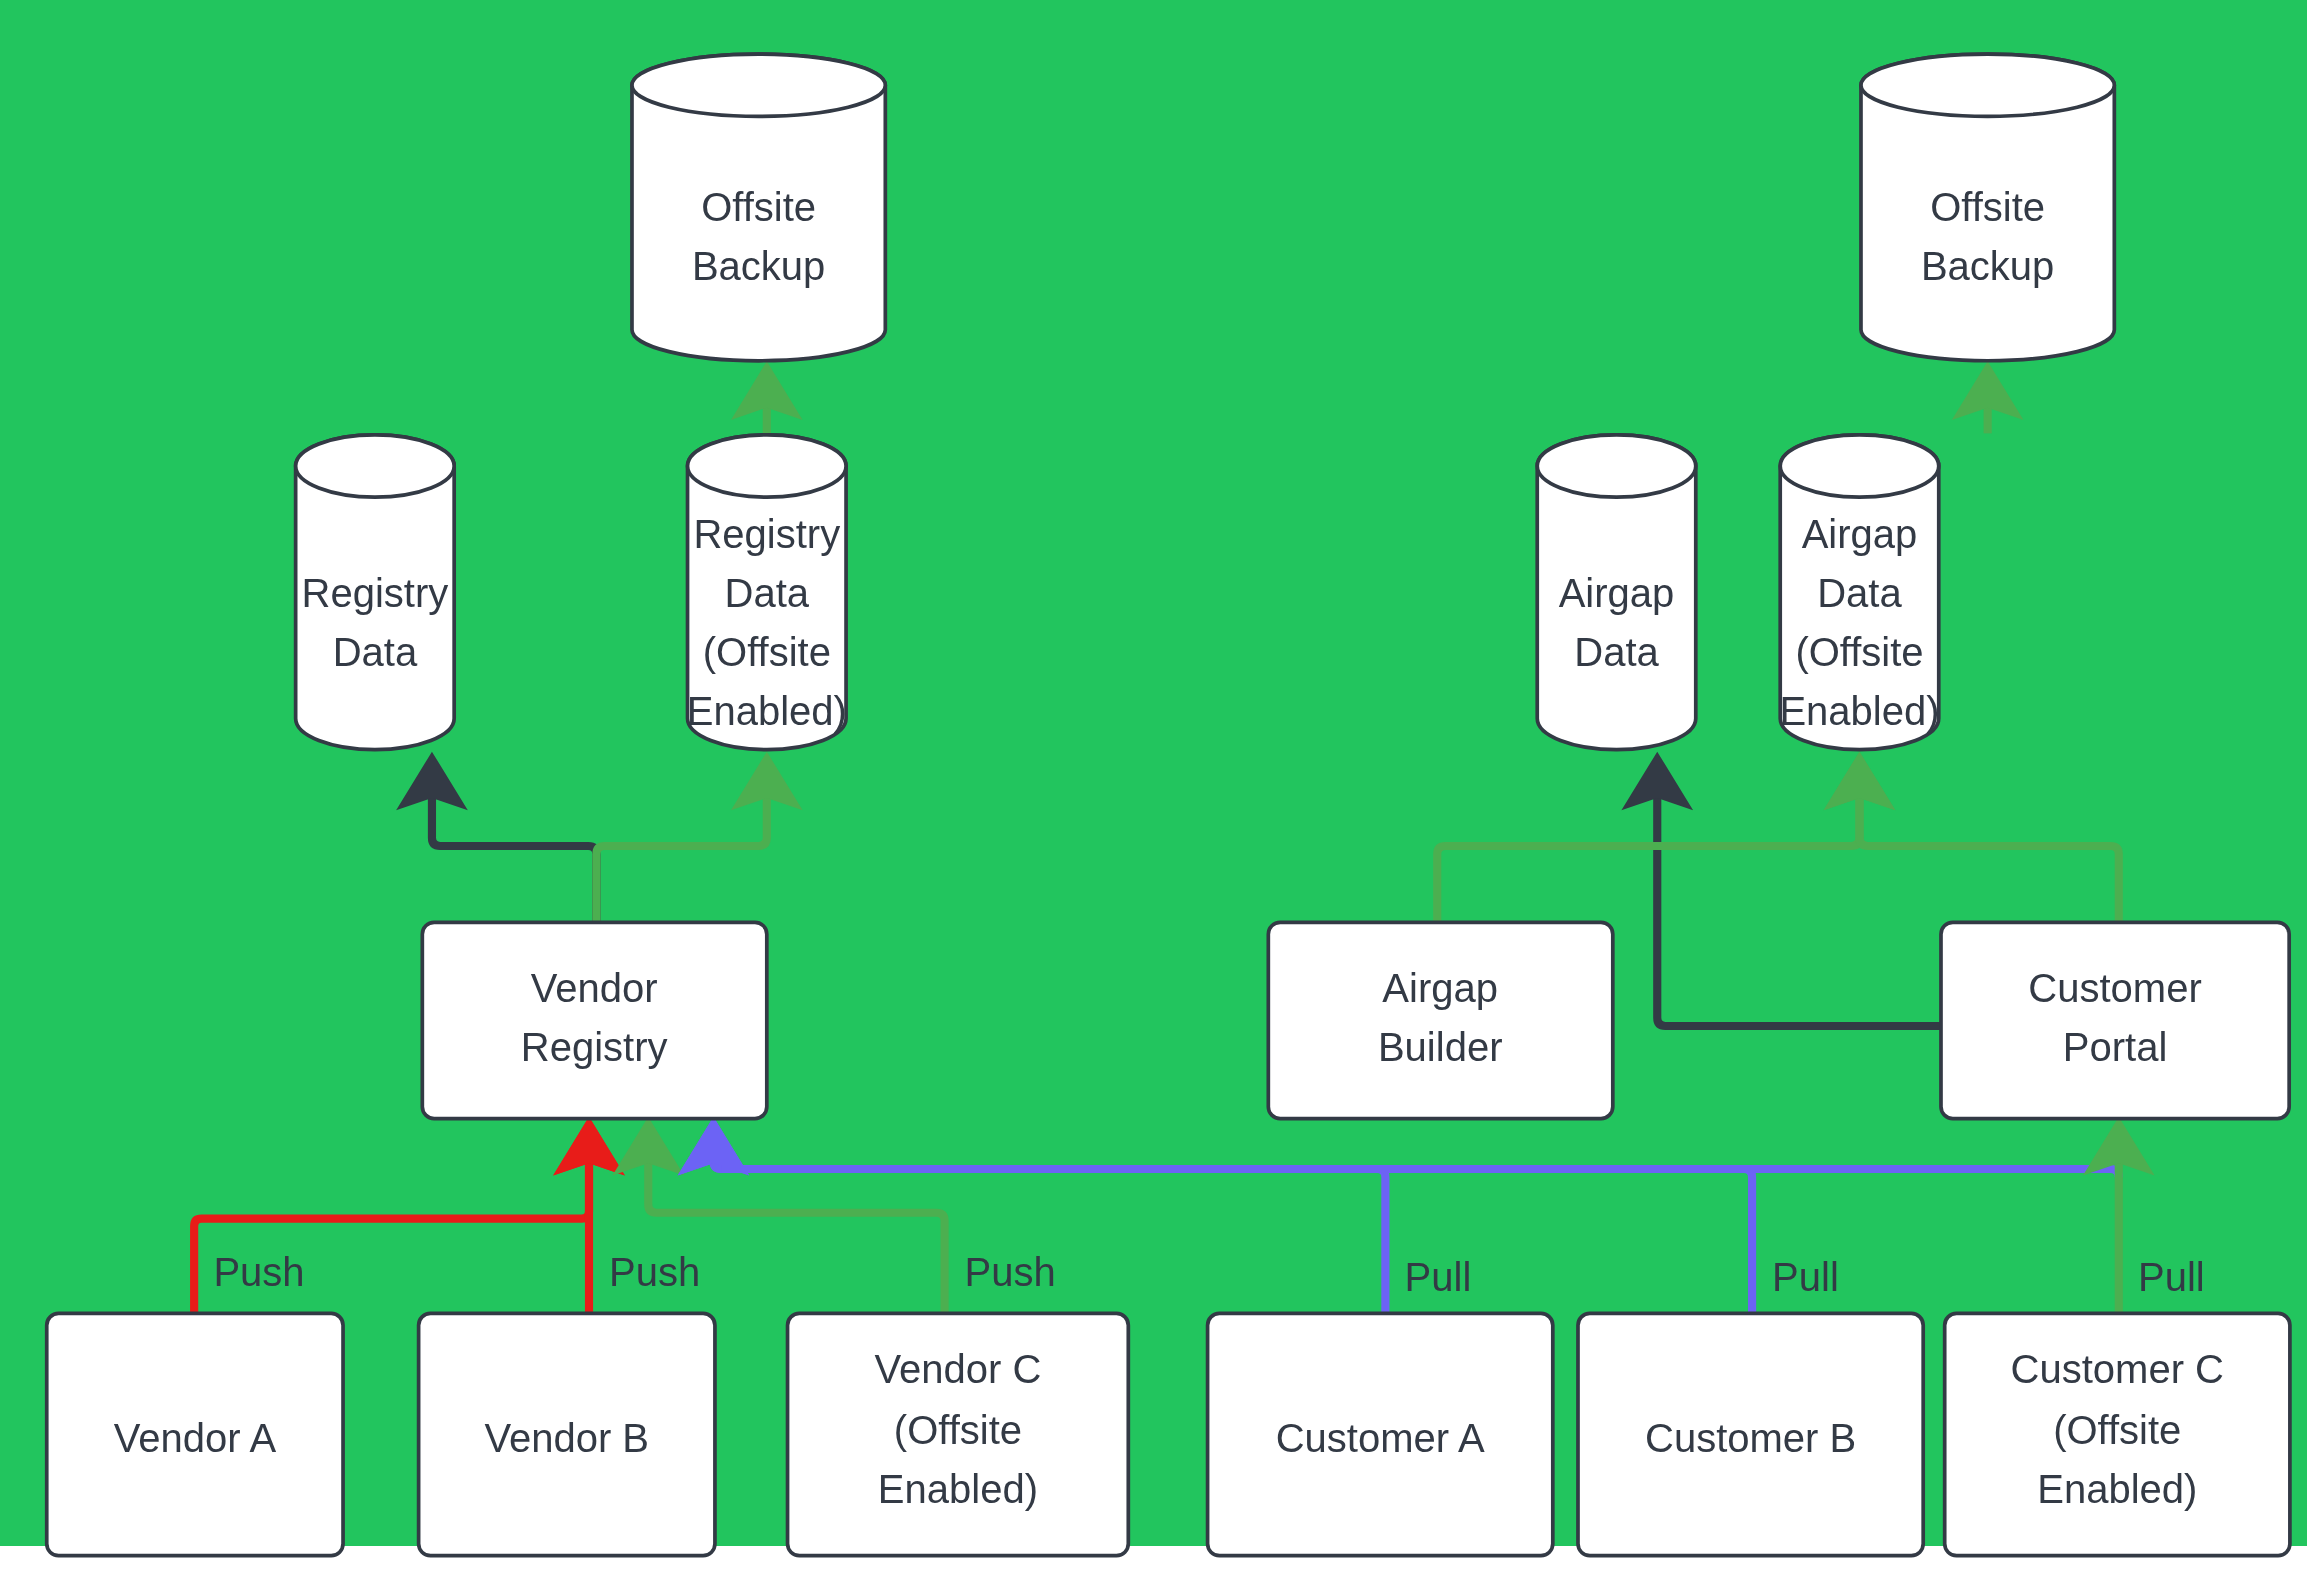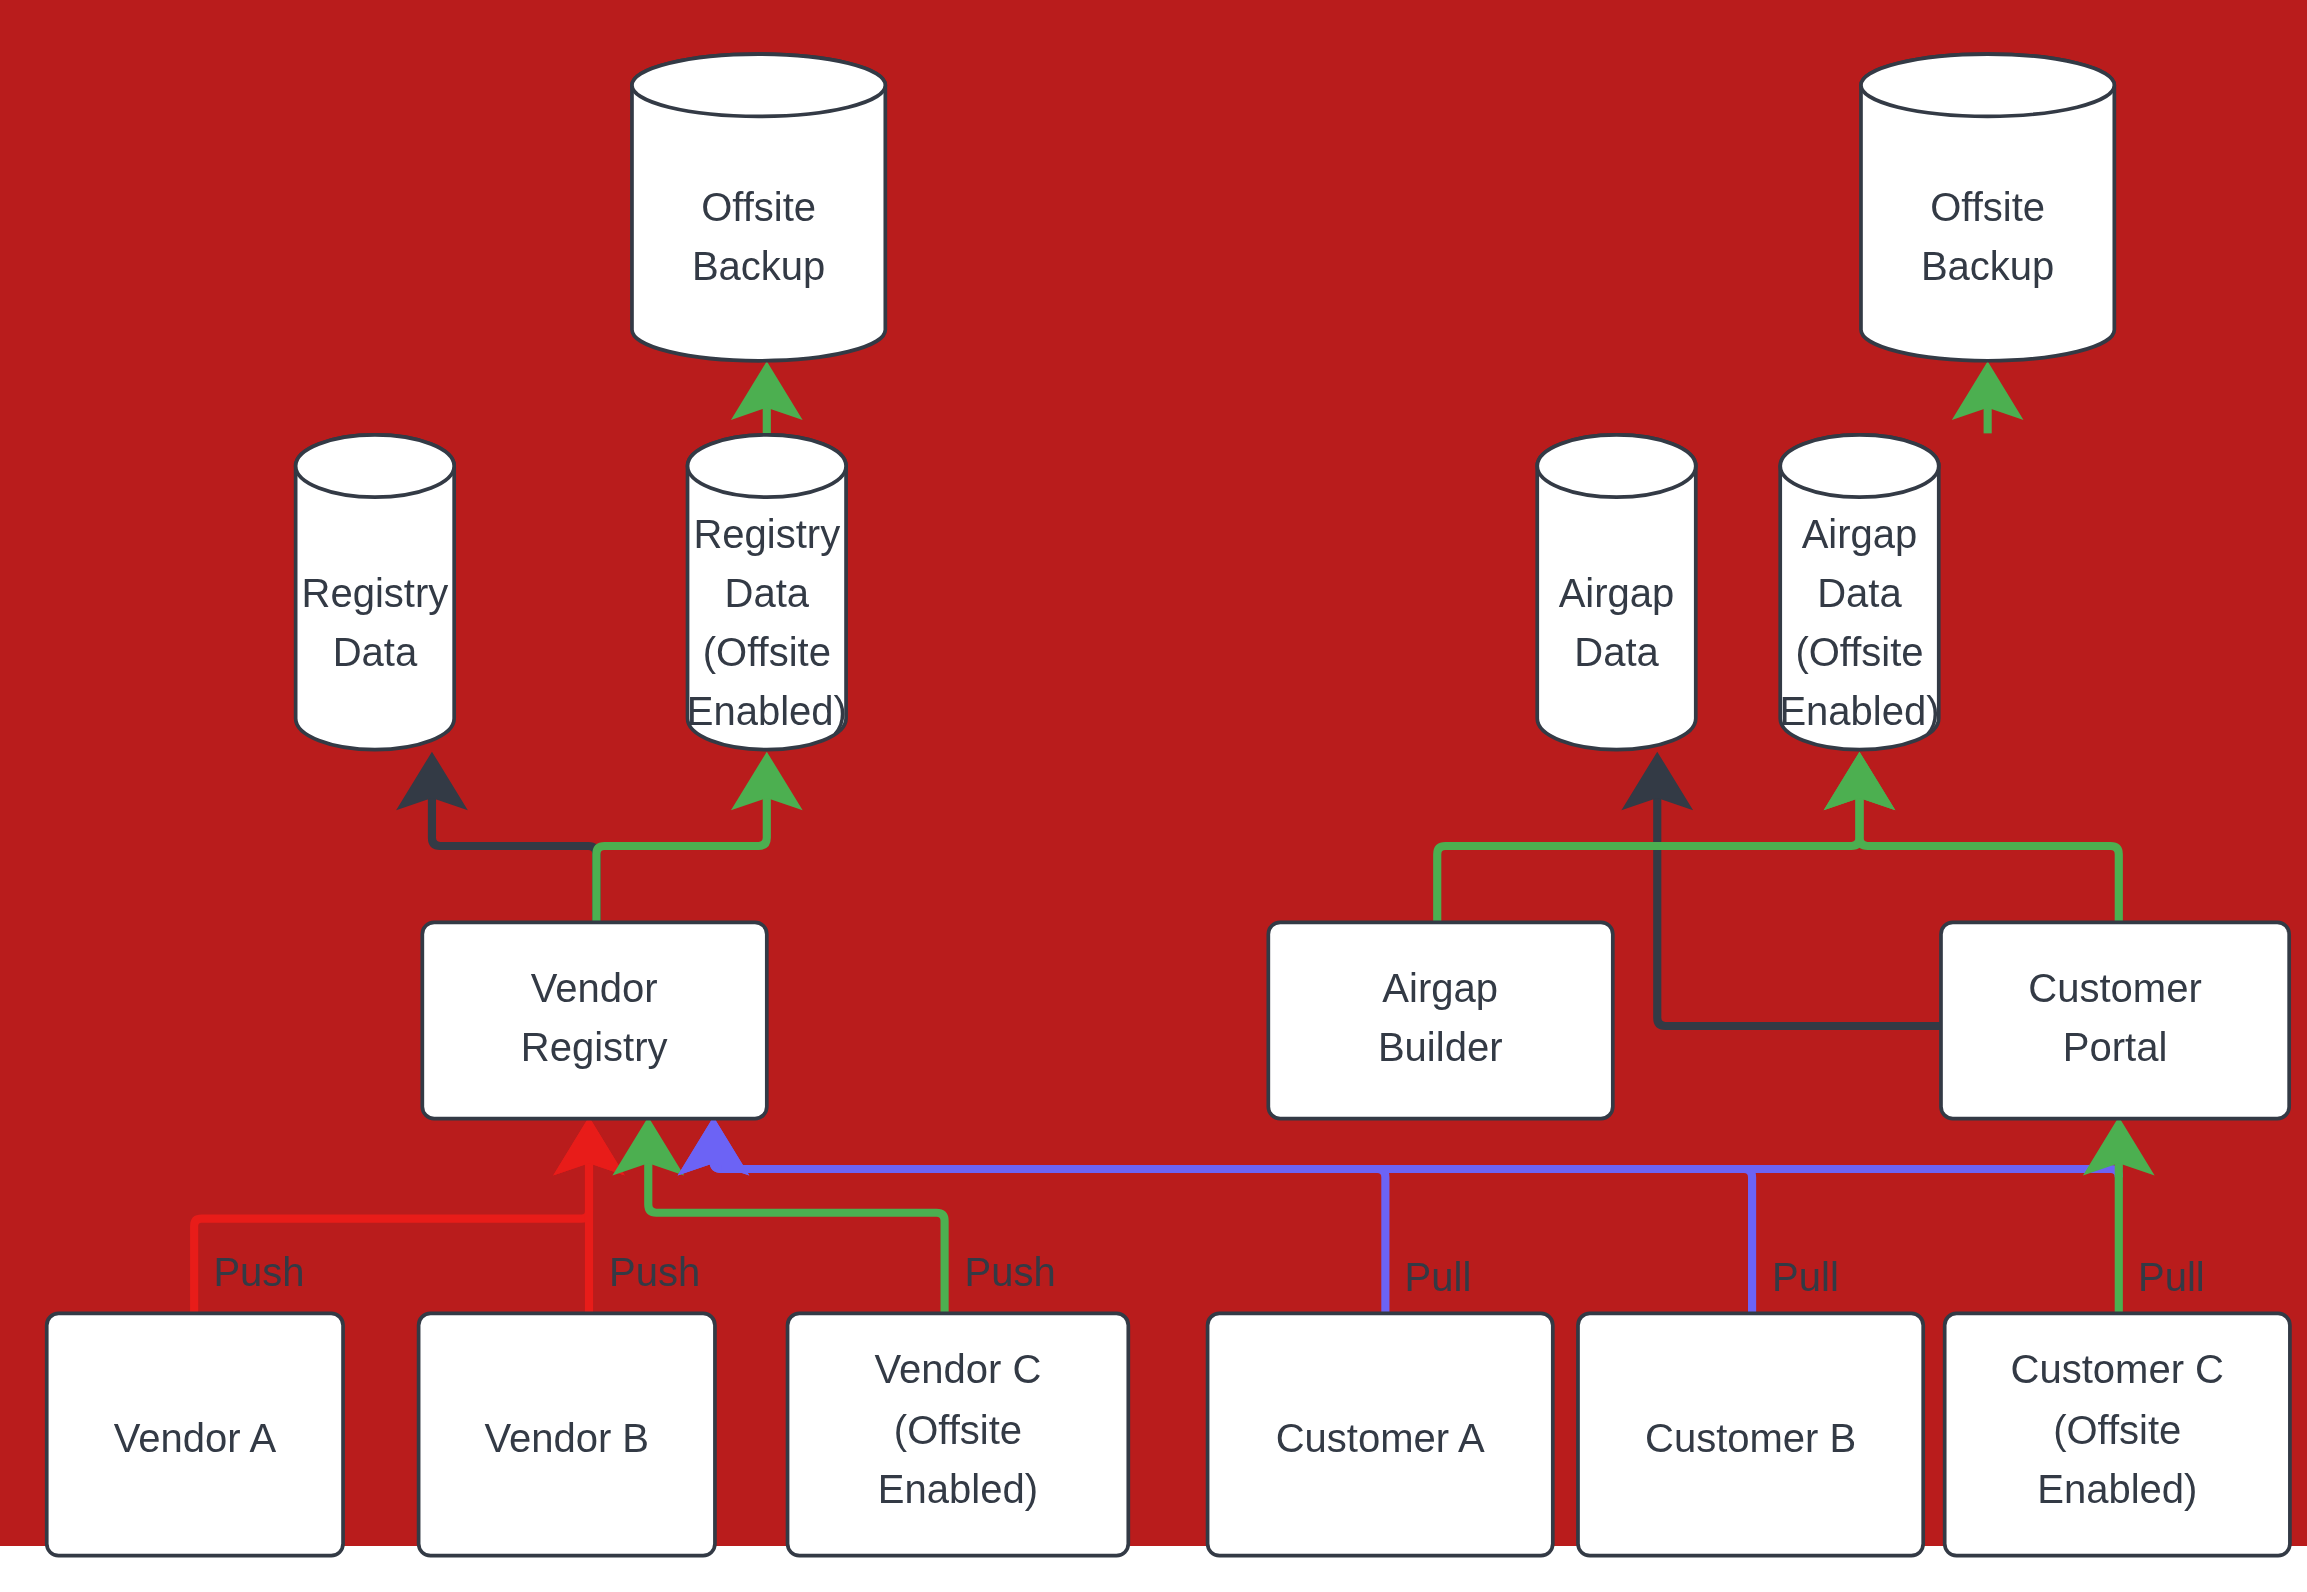--- a/index.html
+++ b/index.html
@@ -1,18 +1,18 @@
 <!DOCTYPE html>
 <html style="font-size:12px"><head>
 <meta charset="utf-8">
 <style>
   html,body{margin:0;padding:0;background:#ffffff;}
   body{width:2307px;height:1592px;overflow:hidden;
        font-family:"Liberation Sans","DejaVu Sans",sans-serif;}
-  #stage{position:relative;width:2307px;height:1546px;background:#b91c1c;}
+  #stage{position:relative;width:2307px;height:1546px;background:#22c55e;}
   svg#diagram{position:absolute;left:0;top:0;width:2307px;height:1592px;display:block;}
   .node-label{font-family:"Liberation Sans","DejaVu Sans",sans-serif;
               font-size:54px;fill:#333a45;text-anchor:middle;dominant-baseline:middle;}
   .edge-label{font-family:"Liberation Sans","DejaVu Sans",sans-serif;
               font-size:54px;fill:#333a45;text-anchor:start;dominant-baseline:middle;}
   .shape{fill:#ffffff;stroke:#333a45;stroke-width:5;}
   .cyl-body{fill:#ffffff;stroke:#333a45;stroke-width:5;}
   .cyl-top{fill:#ffffff;stroke:#333a45;stroke-width:5;}
   .link{fill:none;stroke-width:11;stroke-linecap:butt;stroke-linejoin:round;}
 </style>

